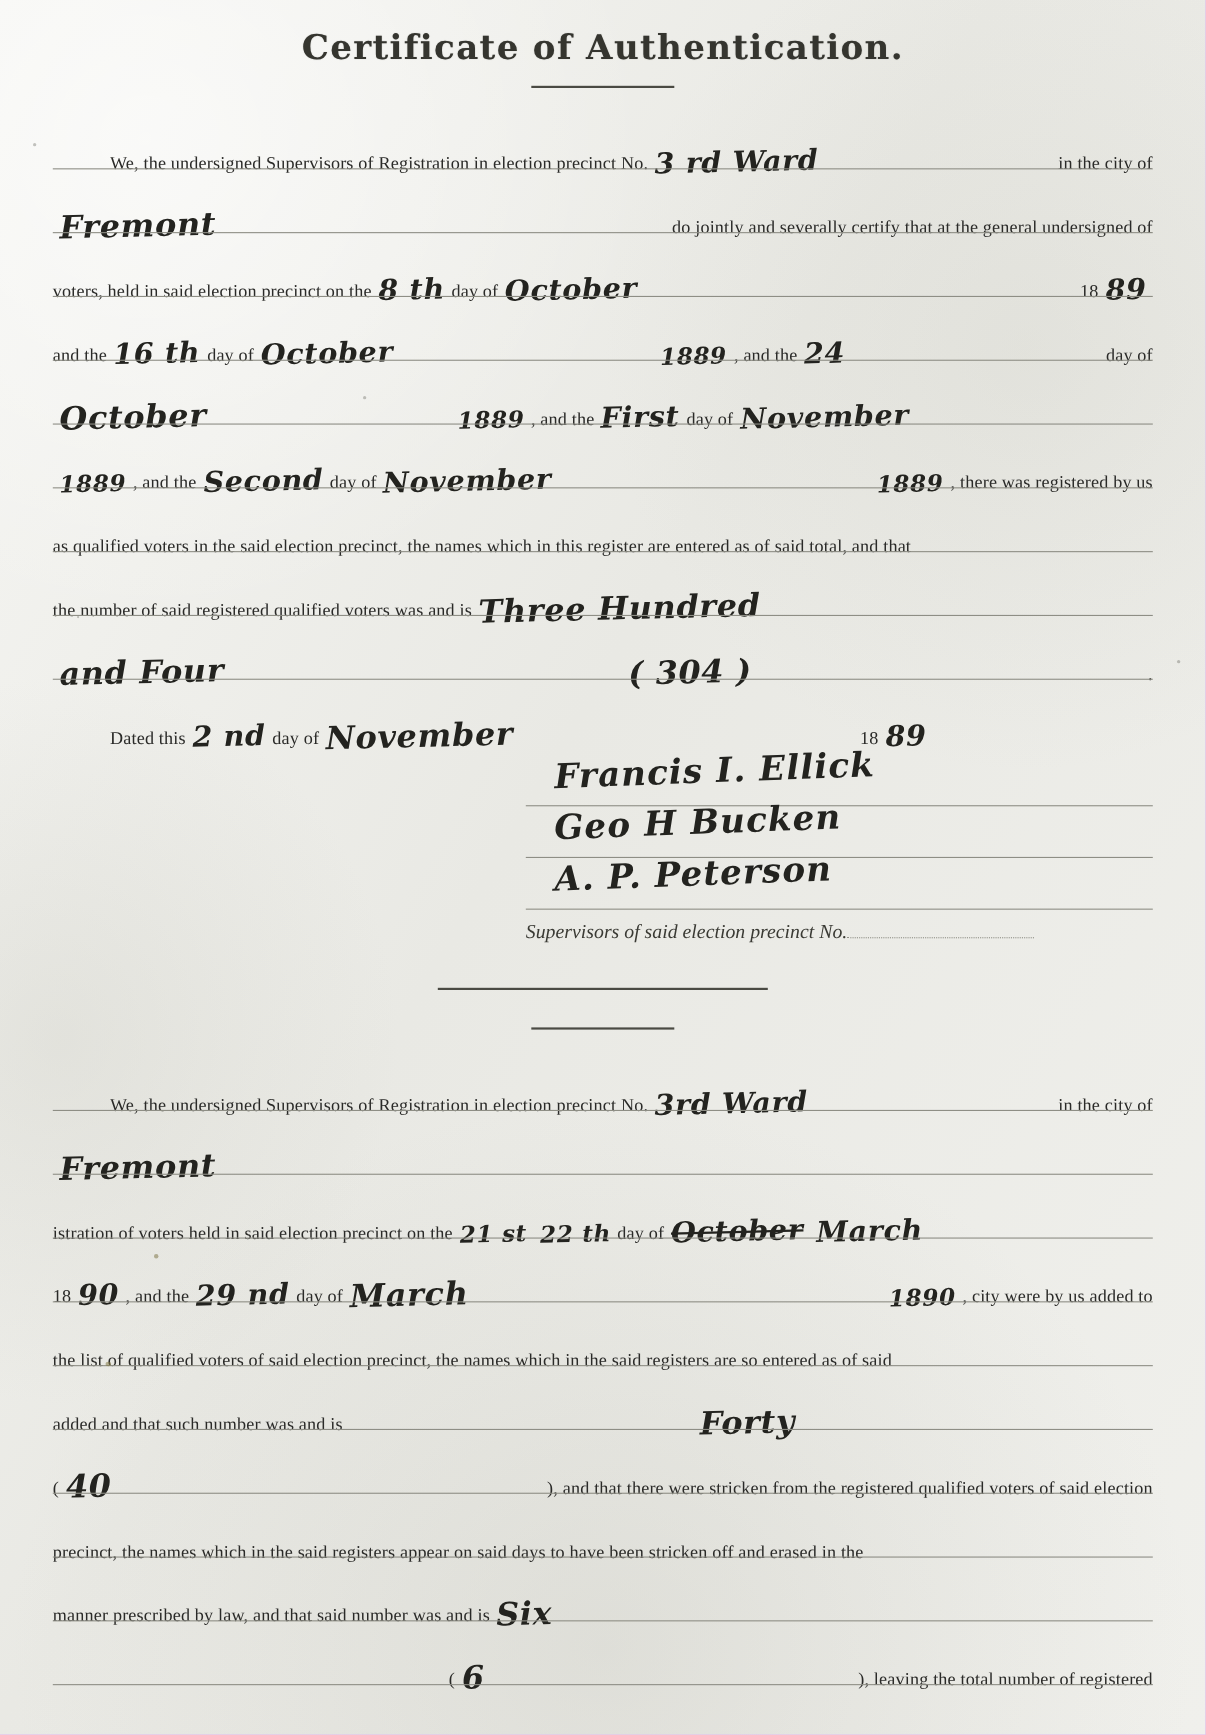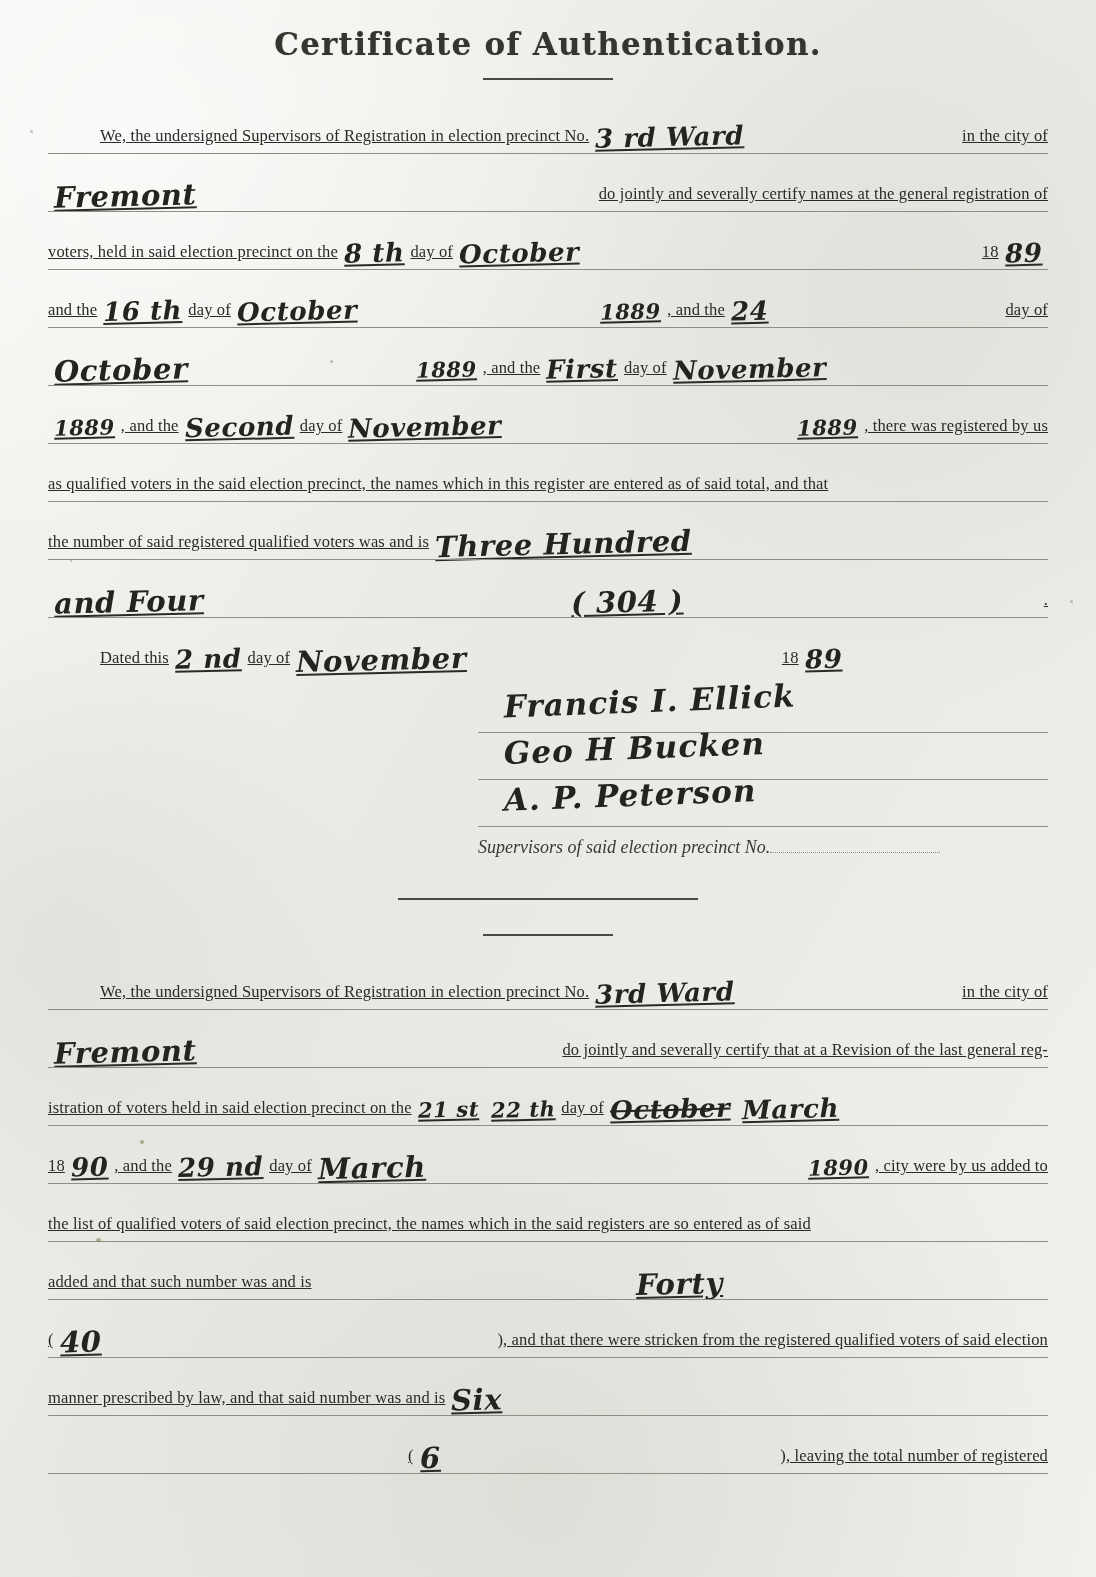--- a/index.html
+++ b/index.html
@@ -58,28 +58,27 @@
     width: 300px;
     height: 2px;
     background: #4a4a43;
     margin: 40px auto 34px auto;
   }
 
   
   .row {
     position: relative;
     display: flex;
-    align-items: center;
+    align-items: flex-end;
     flex-wrap: nowrap;
     font-size: 16.5px;
     line-height: 1.1;
     min-height: 44px;
     padding-top: 14px;
     white-space: nowrap;
-    text-decoration: underline;
   }
   .row::after {
     content: "";
     position: absolute;
     left: 0;
     right: 0;
     bottom: 4px;
     border-bottom: 1px solid #8e8e85;
   }
   .row.noline::after { display: none; }
@@ -175,21 +174,21 @@
       <span class="indent"></span>
       <span class="txt">We, the undersigned Supervisors of Registration in election precinct No.</span>
       <span class="hand">3 rd Ward</span>
       <span class="fill"></span>
       <span class="txt">in the city of</span>
     </div>
 
     <div class="row">
       <span class="hand lg">Fremont</span>
       <span class="fill"></span>
-      <span class="txt">do jointly and severally certify names at the general registration of</span>
+      <span class="txt">do jointly and severally certify that at the general undersigned of</span>
     </div>
 
     <div class="row">
       <span class="txt">voters, held in said election precinct on the</span>
       <span class="hand">8 th</span>
       <span class="txt">day of</span>
       <span class="hand">October</span>
       <span class="fill"></span>
       <span class="txt">18</span>
       <span class="hand">89</span>
@@ -284,21 +283,20 @@
       <span class="indent"></span>
       <span class="txt">We, the undersigned Supervisors of Registration in election precinct No.</span>
       <span class="hand">3rd Ward</span>
       <span class="fill"></span>
       <span class="txt">in the city of</span>
     </div>
 
     <div class="row">
       <span class="hand lg">Fremont</span>
       <span class="fill"></span>
-      <span class="txt">do jointly and severally certify that at a Revision of the last general reg-</span>
     </div>
 
     <div class="row">
       <span class="txt">istration of voters held in said election precinct on the</span>
       <span class="hand sm">21 st</span>
       <span class="hand sm">22 th</span>
       <span class="txt">day of</span>
       <span class="hand strike">October</span>
       <span class="hand">March</span>
       <span class="fill"></span>
@@ -328,20 +326,24 @@
       <span class="fill"></span>
     </div>
 
     <div class="row">
       <span class="txt">(</span>
       <span class="hand lg">40</span>
       <span class="fill"></span>
       <span class="txt">), and that there were stricken from the registered qualified voters of said election</span>
     </div>
 
+    <div class="row">
+      <span class="txt">precinct, the names which in the said registers appear on said days to have been stricken off and erased in the</span>
+      <span class="fill"></span>
+    </div>
 
     <div class="row">
       <span class="txt">manner prescribed by law, and that said number was and is</span>
       <span class="hand lg">Six</span>
       <span class="fill"></span>
     </div>
 
     <div class="row">
       <span style="display:inline-block;width:360px;"></span>
       <span class="txt">(</span>

